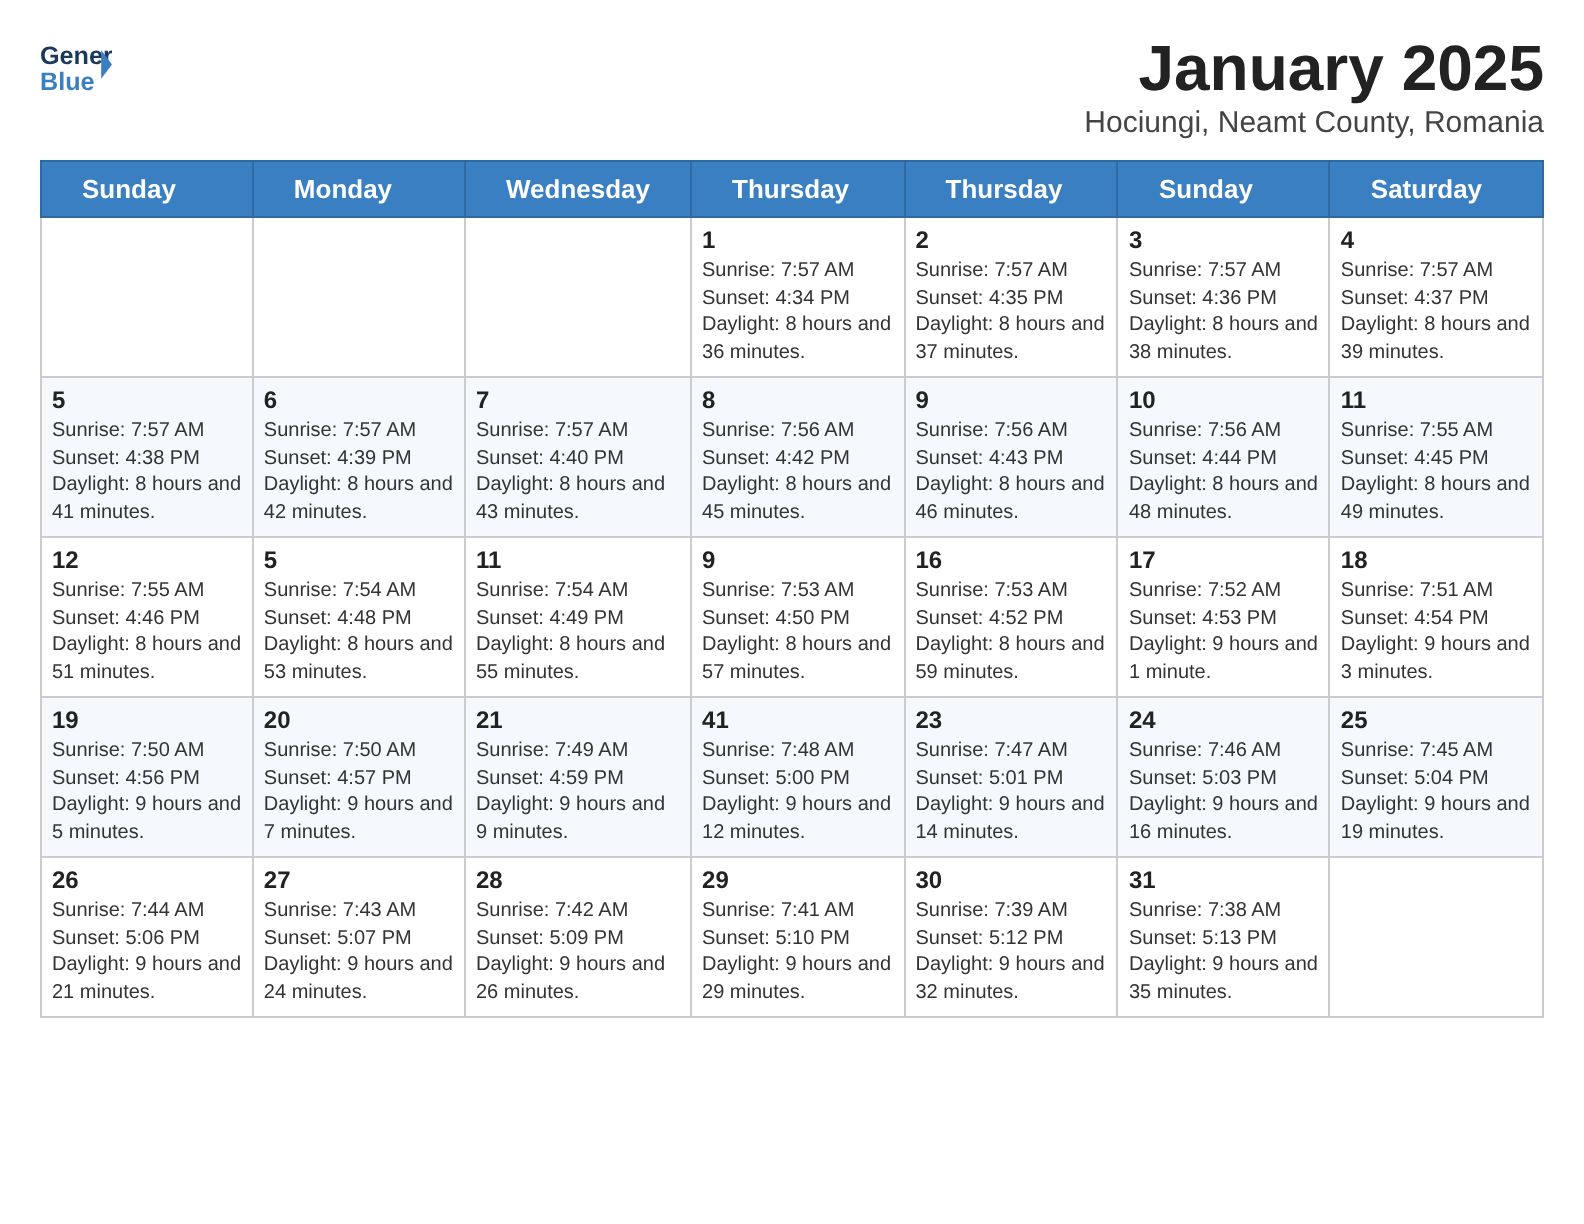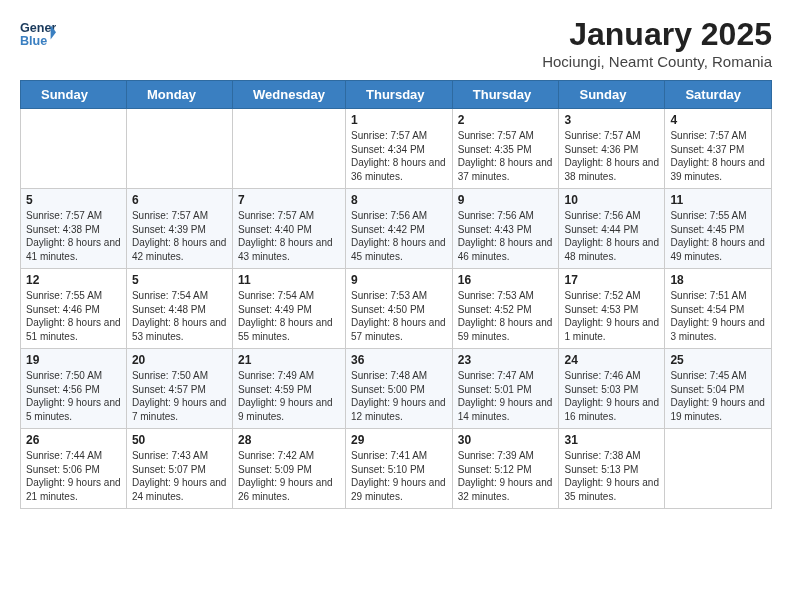--- a/index.html
+++ b/index.html
@@ -209,21 +209,21 @@
           </td>
           <td>
             <span class="day-num">20</span>
             <div class="cell-content">Sunrise: 7:50 AM<br>Sunset: 4:57 PM<br>Daylight: 9 hours and 7 minutes.</div>
           </td>
           <td>
             <span class="day-num">21</span>
             <div class="cell-content">Sunrise: 7:49 AM<br>Sunset: 4:59 PM<br>Daylight: 9 hours and 9 minutes.</div>
           </td>
           <td>
-            <span class="day-num">36</span>
+            <span class="day-num">41</span>
             <div class="cell-content">Sunrise: 7:48 AM<br>Sunset: 5:00 PM<br>Daylight: 9 hours and 12 minutes.</div>
           </td>
           <td>
             <span class="day-num">23</span>
             <div class="cell-content">Sunrise: 7:47 AM<br>Sunset: 5:01 PM<br>Daylight: 9 hours and 14 minutes.</div>
           </td>
           <td>
             <span class="day-num">24</span>
             <div class="cell-content">Sunrise: 7:46 AM<br>Sunset: 5:03 PM<br>Daylight: 9 hours and 16 minutes.</div>
           </td>
@@ -231,21 +231,21 @@
             <span class="day-num">25</span>
             <div class="cell-content">Sunrise: 7:45 AM<br>Sunset: 5:04 PM<br>Daylight: 9 hours and 19 minutes.</div>
           </td>
         </tr>
         <tr>
           <td>
             <span class="day-num">26</span>
             <div class="cell-content">Sunrise: 7:44 AM<br>Sunset: 5:06 PM<br>Daylight: 9 hours and 21 minutes.</div>
           </td>
           <td>
-            <span class="day-num">50</span>
+            <span class="day-num">27</span>
             <div class="cell-content">Sunrise: 7:43 AM<br>Sunset: 5:07 PM<br>Daylight: 9 hours and 24 minutes.</div>
           </td>
           <td>
             <span class="day-num">28</span>
             <div class="cell-content">Sunrise: 7:42 AM<br>Sunset: 5:09 PM<br>Daylight: 9 hours and 26 minutes.</div>
           </td>
           <td>
             <span class="day-num">29</span>
             <div class="cell-content">Sunrise: 7:41 AM<br>Sunset: 5:10 PM<br>Daylight: 9 hours and 29 minutes.</div>
           </td>

